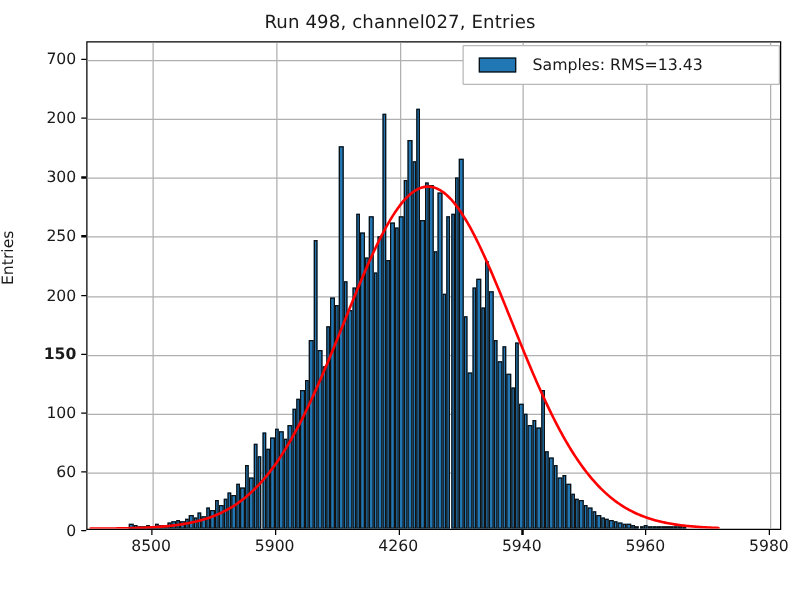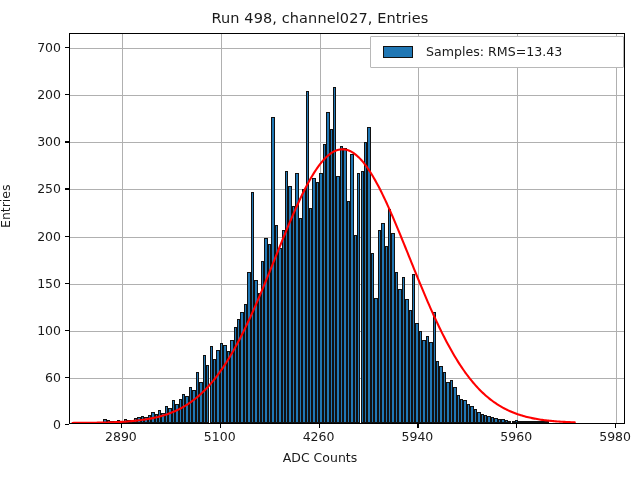--- a/index.html
+++ b/index.html
@@ -322,50 +322,49 @@
     </svg>
   </div>
 
   <div id="y-axis">
       <div class="ytick-label" style="top: 424px; right: 579px;">0</div>
       <div class="ytick-mark" style="top: 424px;"></div>
       <div class="ytick-label" style="top: 376.892px; right: 579px;">60</div>
       <div class="ytick-mark" style="top: 376.892px;"></div>
       <div class="ytick-label" style="top: 329.783px; right: 579px;">100</div>
       <div class="ytick-mark" style="top: 329.783px;"></div>
-      <div class="ytick-label" style="top: 282.675px; right: 579px;">150</div>
+      <div class="ytick-label" style="top: 282.675px; right: 579px; font-weight: bold;">150</div>
       <div class="ytick-mark" style="top: 282.675px;"></div>
       <div class="ytick-label" style="top: 235.566px; right: 579px;">200</div>
       <div class="ytick-mark" style="top: 235.566px;"></div>
       <div class="ytick-label" style="top: 188.458px; right: 579px;">250</div>
       <div class="ytick-mark" style="top: 188.458px;"></div>
       <div class="ytick-label" style="top: 141.349px; right: 579px;">300</div>
       <div class="ytick-mark" style="top: 141.349px;"></div>
       <div class="ytick-label" style="top: 94.241px; right: 579px;">200</div>
       <div class="ytick-mark" style="top: 94.241px;"></div>
       <div class="ytick-label" style="top: 47.1325px; right: 579px;">700</div>
       <div class="ytick-mark" style="top: 47.1325px;"></div>
     </div>
   <div id="x-axis">
-      <div class="xtick-label" style="left: 120.893px;">2890</div>
+      <div class="xtick-label" style="left: 120.893px;">8500</div>
       <div class="xtick-mark" style="left: 120.893px;"></div>
-      <div class="xtick-label" style="left: 219.738px;">5100</div>
+      <div class="xtick-label" style="left: 219.738px;">5900</div>
       <div class="xtick-mark" style="left: 219.738px;"></div>
       <div class="xtick-label" style="left: 318.582px;">4260</div>
       <div class="xtick-mark" style="left: 318.582px;"></div>
       <div class="xtick-label" style="left: 417.427px;">5940</div>
       <div class="xtick-mark" style="left: 417.427px;"></div>
       <div class="xtick-label" style="left: 516.271px;">5960</div>
       <div class="xtick-mark" style="left: 516.271px;"></div>
       <div class="xtick-label" style="left: 615.116px;">5980</div>
       <div class="xtick-mark" style="left: 615.116px;"></div>
     </div>
 
   <div id="ylabel">Entries</div>
-  <div id="xlabel">ADC Counts</div>
 
   <div id="legend">
     <div class="legend-row">
       <span class="legend-key">
         <span class="legend-swatch"></span>
       </span>
       <span class="legend-text">Samples: RMS=13.43</span>
     </div>
   </div>
 

